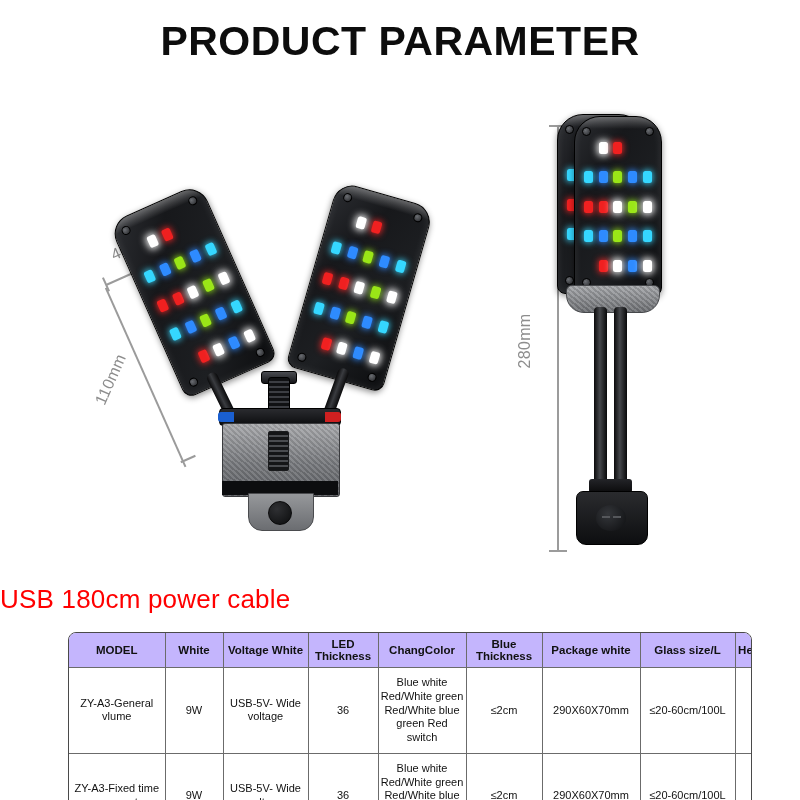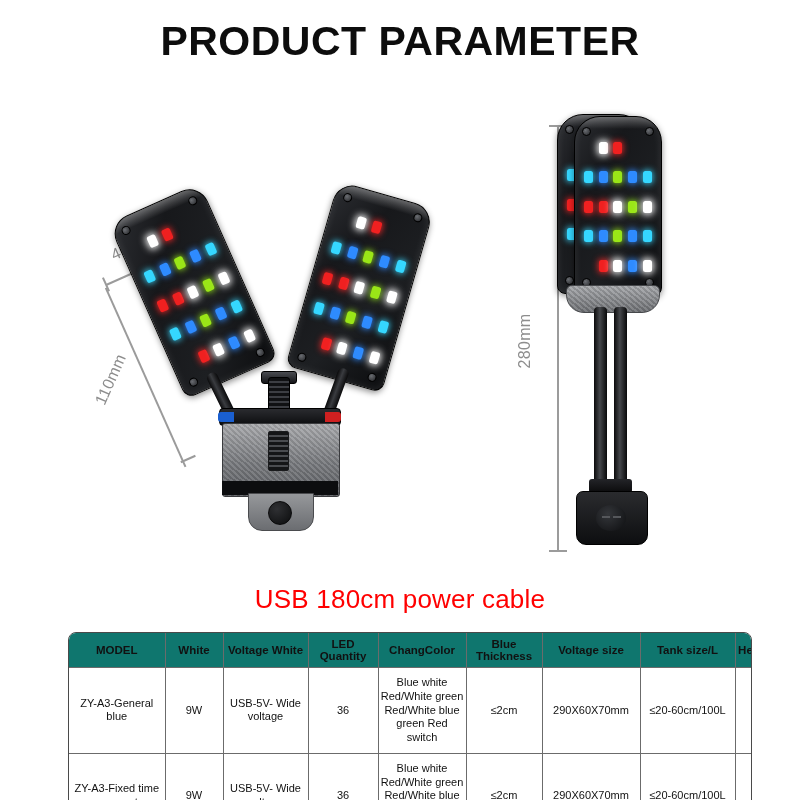--- a/index.html
+++ b/index.html
@@ -303,21 +303,20 @@
     transform: rotate(-90deg);
     transform-origin: center center;
   }
 
   
   #usb-caption {
     position: absolute;
     top: 584px;
     left: 0;
     width: 800px;
-    text-align: center;
     font-size: 26px;
     color: #ff0000;
     letter-spacing: 0.2px;
   }
 
   
   #spec-table-wrap {
     position: absolute;
     left: 68px;
     top: 632px;
@@ -332,21 +331,21 @@
     width: 100%;
     table-layout: fixed;
   }
   #spec-table th, #spec-table td {
     border: 1px solid #6b6b6b;
     text-align: center;
     vertical-align: middle;
     color: #111;
   }
   #spec-table th {
-    background: #0f766e;
+    background: #c4b5fd;
     font-size: 11.5px;
     font-weight: bold;
     height: 30px;
     padding: 2px 1px;
   }
   #spec-table td {
     font-size: 11px;
     padding: 8px 2px;
     line-height: 1.25;
     height: 54px;
@@ -565,31 +564,31 @@
         <col class="col-glass">
       <col class="col-package">
         <col class="col-tank">
         <col class="col-heavy">
     </colgroup>
     <thead>
       <tr>
         <th>MODEL</th>
         <th>White</th>
         <th>Voltage White</th>
-        <th>LED Quantity</th>
+        <th>LED Thickness</th>
         <th>ChangColor</th>
         <th>Blue Thickness</th>
-        <th>Voltage size</th>
-        <th>Tank size/L</th>
+        <th>Package white</th>
+        <th>Glass size/L</th>
         <th>Heavy vlume</th>
       </tr>
     </thead>
     <tbody>
       <tr>
-        <td>ZY-A3-General blue</td>
+        <td>ZY-A3-General vlume</td>
         <td>9W</td>
         <td>USB-5V- Wide voltage</td>
         <td>36</td>
         <td class="cell-multiline">Blue white
 Red/White green
 Red/White blue
 green Red switch</td>
         <td>≤2cm</td>
         <td>290X60X70mm</td>
         <td>≤20-60cm/100L</td>

